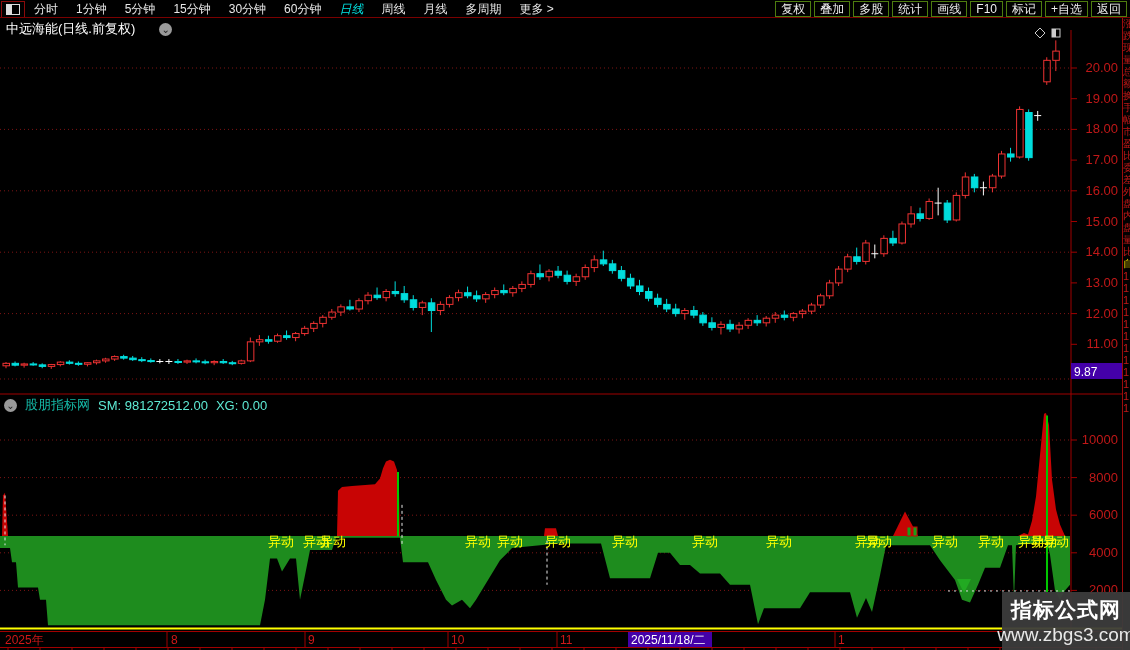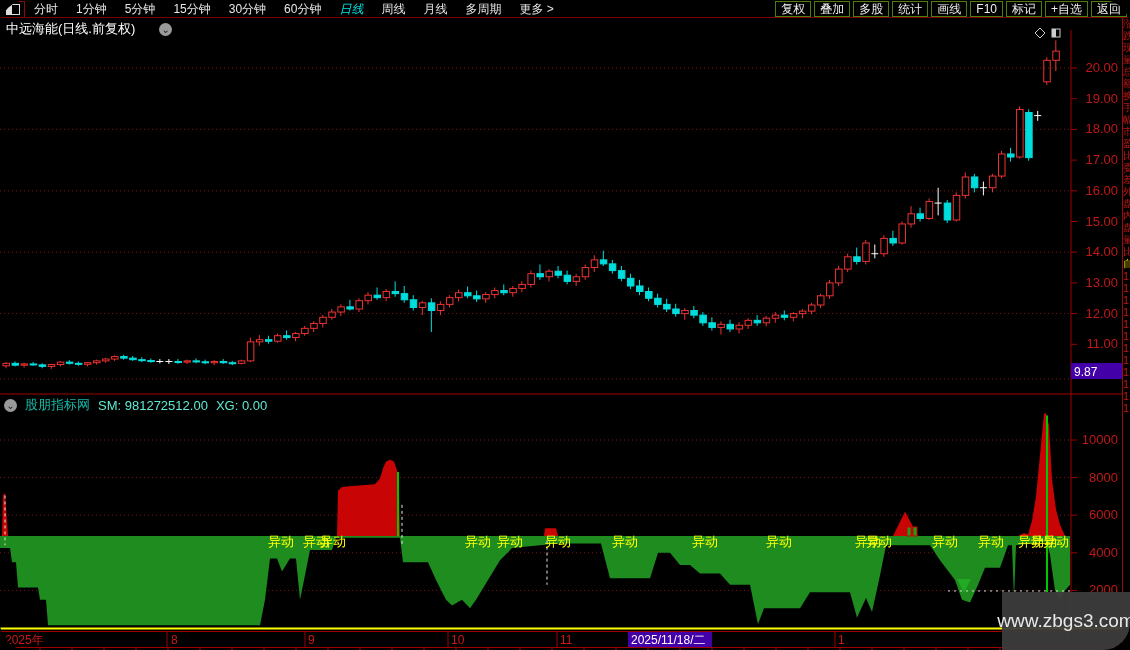--- a/index.html
+++ b/index.html
@@ -1,17 +1,17 @@
 <!DOCTYPE html>
 <html><head>
 <meta charset="utf-8">
 <style>
   html,body{margin:0;padding:0;background:#000;}
   #app{position:relative;width:1130px;height:650px;background:#000;overflow:hidden;
-       font-family:"Liberation Sans",sans-serif;border-radius:27px;}
+       font-family:"Liberation Sans",sans-serif;}
   
   #topnav{position:absolute;left:0;top:0;width:1130px;height:18px;display:flex;align-items:center;}
   #navline{position:absolute;left:0;top:17px;width:1130px;height:1px;background:#7a0000;}
   .winbox{width:22px;height:15px;border:1px solid #8a0b0b;display:flex;align-items:center;justify-content:center;margin-left:1px;}
   .winglyph{width:12px;height:9px;border:1px solid #ddd;position:relative;}
   .winglyph::after{content:"";position:absolute;left:0;top:0;width:5px;height:9px;background:#ddd;}
   .navitem{color:#e8e8e8;font-size:12px;padding:0 9px;white-space:nowrap;cursor:default;}
   .navitem.active{color:#00e8e8;font-style:italic;}
   #navright{position:absolute;right:3px;top:1px;display:flex;}
   .navbtn{border:1px solid #4d7c0f;color:#f0f0f0;font-size:12px;padding:0 5px;margin-left:3px;
@@ -789,16 +789,17 @@
       <div class="rs" style="font-size: 11px;">1</div>
       <div class="rs" style="font-size: 11px;">1</div>
       <div class="rs" style="font-size: 11px;">1</div>
       <div class="rs" style="font-size: 11px;">1</div>
       <div class="rs" style="font-size: 11px;">1</div>
       <div class="rs" style="font-size: 11px;">1</div>
       <div class="rs" style="font-size: 11px;">1</div>
     </div>
 
   <div id="watermark">
+    <div id="wm1">指标公式网</div>
     <div id="wm2">www.zbgs3.com</div>
   </div>
 
 </div>
 
 </body></html>

